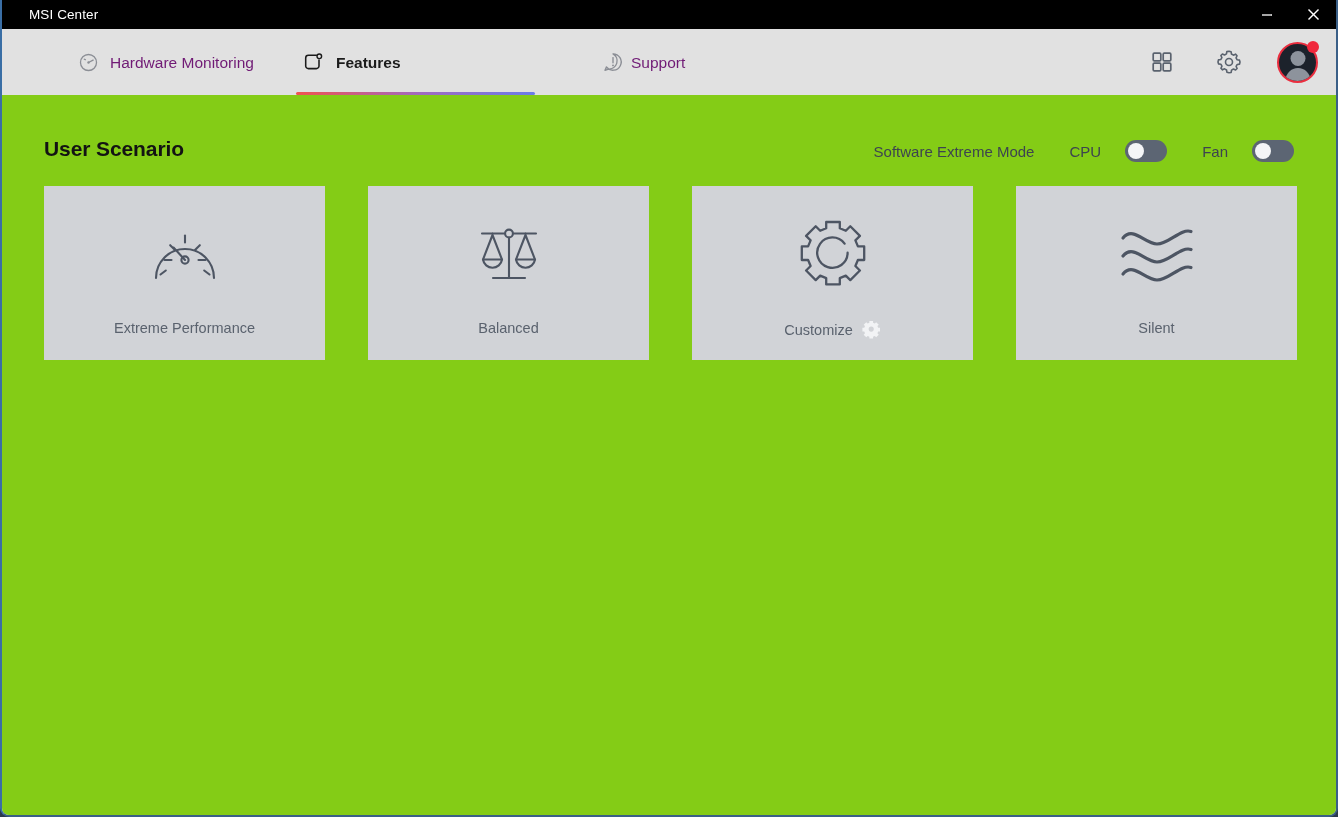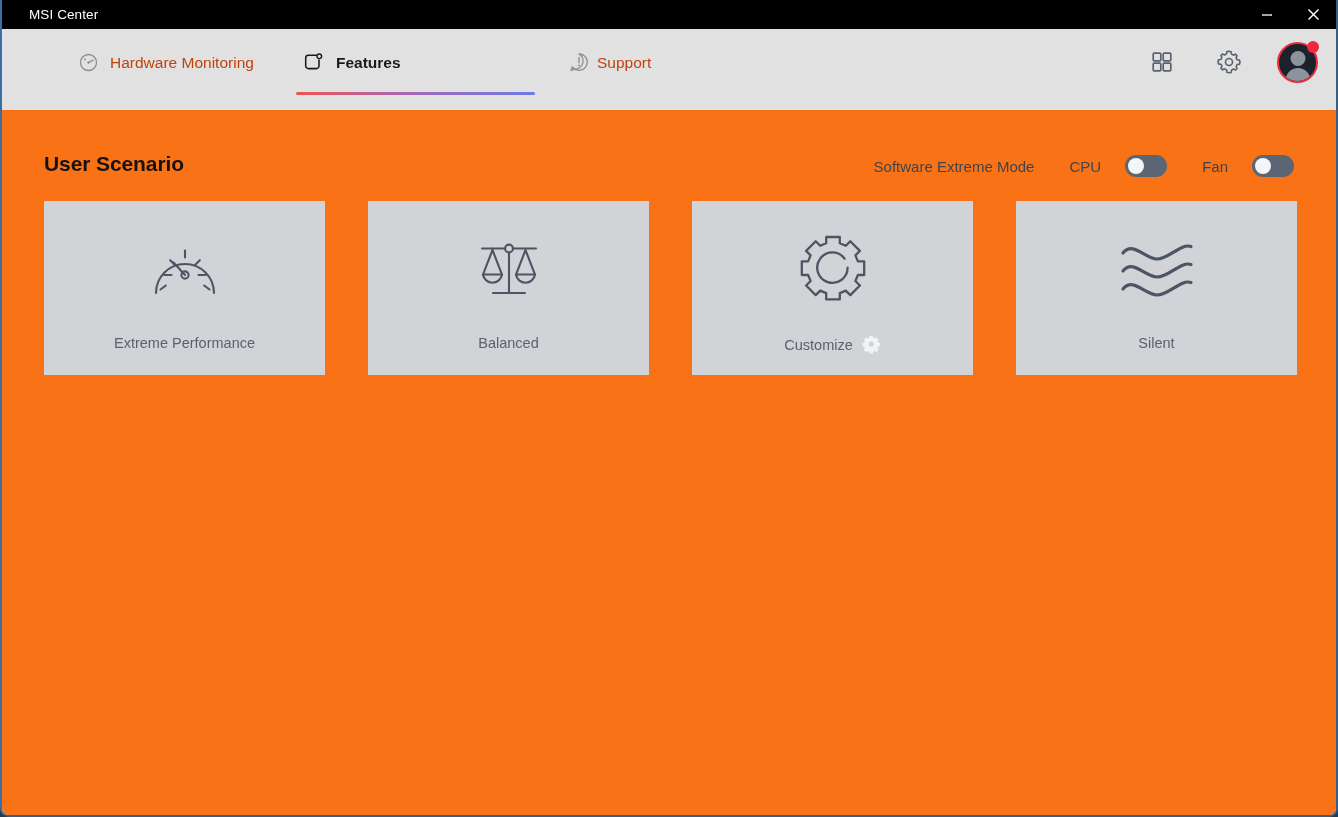--- a/index.html
+++ b/index.html
@@ -73,21 +73,21 @@
     top: 0;
     height: 66px;
     display: flex;
     align-items: center;
     gap: 11px;
     cursor: pointer;
     padding: 0 6px;
   }
   .tab .tab-label {
     font-size: 15.5px;
-    color: #c2410c;
+    color: #701a75;
     white-space: nowrap;
     line-height: 1;
     position: relative;
     top: 1px;
   }
   .tab.active .tab-label {
     color: #1b1b1b;
     font-weight: bold;
   }
   .tab-ico { display: flex; align-items: center; justify-content: center; }
@@ -95,21 +95,21 @@
     position: absolute;
     left: 0; bottom: 0;
     height: 3px;
     width: 100%;
     border-radius: 2px;
     background: linear-gradient(to right, #ef5350 0%, #a06bc0 52%, #6b7ce8 100%);
   }
 
   #tab-hw  { left: 70px; }
   #tab-ft  { left: 294px; width: 239px; gap: 12px; }
-  #tab-sp  { left: 560px; gap: 7px; }
+  #tab-sp  { left: 594px; gap: 7px; }
 
   
   #top-actions {
     position: absolute;
     top: 29px;
     right: 18px;
     height: 66px;
     display: flex;
     align-items: center;
     gap: 29px;
@@ -157,24 +157,24 @@
     position: absolute;
     top: -3px; right: -3px;
     width: 12px; height: 12px;
     border-radius: 50%;
     background: #f0283c;
   }
 
   
   #content {
     position: absolute;
-    top: 110px; left: 0;
+    top: 95px; left: 0;
     width: 100%;
     bottom: 0;
-    background: #f97316;
+    background: #84cc16;
   }
 
   #page-title {
     position: absolute;
     left: 42px;
     top: 43px;
     font-size: 21px;
     font-weight: bold;
     color: #131313;
     letter-spacing: -0.1px;

